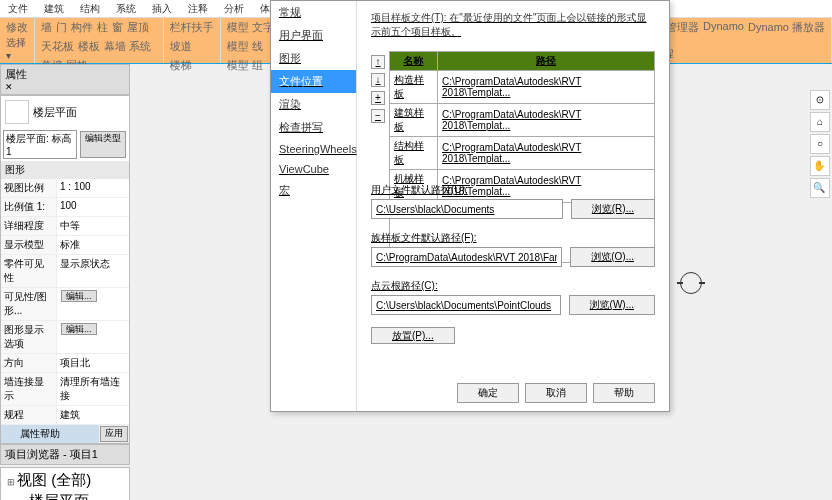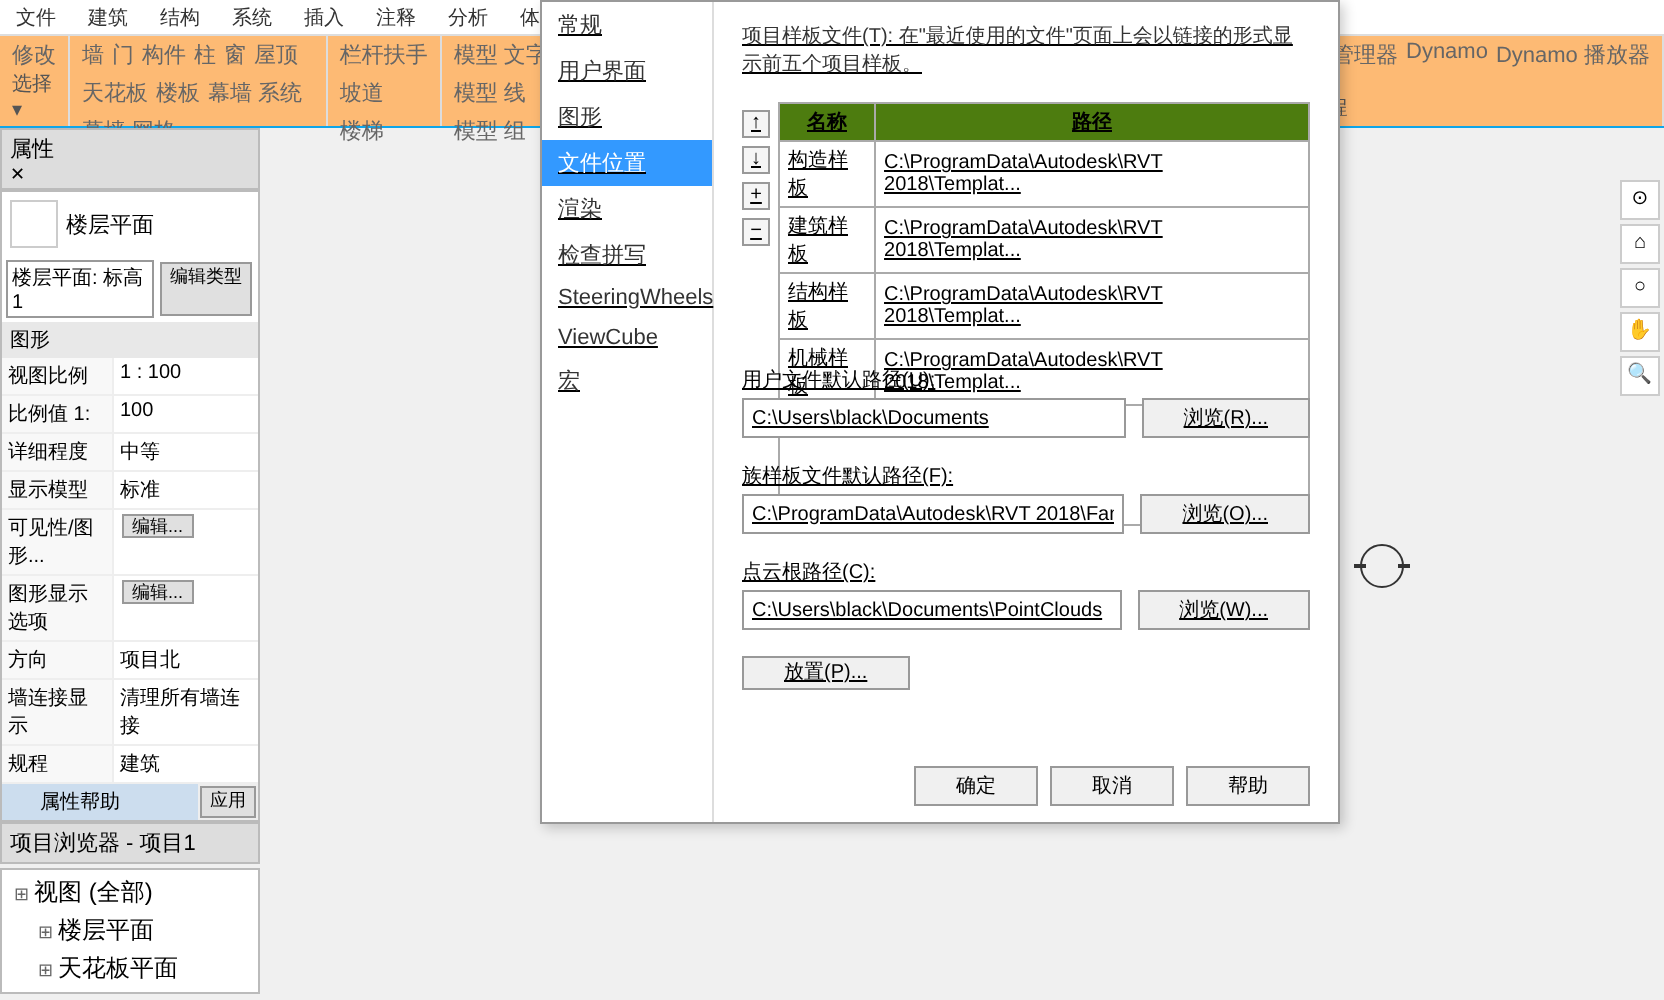--- a/index.html
+++ b/index.html
@@ -19,21 +19,21 @@
 .panel-head { background: #ddd; padding: 2px 4px; border: 1px solid #bbb; display: flex; justify-content: space-between; flex-direction: column; }
 .panel-head .x { font-size: 9px; }
 .prop-body { background: #fff; border: 1px solid #bbb; }
 .prop-row { display: flex; border-bottom: 1px solid #eee; justify-content: center; }
 .prop-row .k { width: 55px; padding: 2px 3px; background: #f8f8f8; font-size: 10px; }
 .prop-row .v { flex: 1; padding: 2px 3px; font-size: 10px; border-left: 1px solid #eee; }
 .prop-btn { background: #e0e0e0; border: 1px solid #999; padding: 0 4px; font-size: 9px; margin: 1px; }
 
 .browser { margin-top: 2px; background: #fff; border: 1px solid #bbb; }
 .tree { padding: 2px; }
-.tree-item { padding: 1px 0 1px 8px; font-size: 12px; white-space: nowrap; }
+.tree-item { padding: 1px 0 1px 8px; font-size: 15px; white-space: nowrap; }
 .tree-item.l1 { padding-left: 4px; }
 .tree-item.l2 { padding-left: 16px; }
 .tree-item::before { content: "⊞ "; font-size: 9px; color: #666; }
 
 
 .dialog { position: absolute; top: 0; left: 270px; width: 400px; height: 412px; background: #fff; border: 1px solid #999; box-shadow: 2px 2px 6px rgba(0,0,0,.2); display: flex; text-decoration: underline; }
 .dlg-side { width: 86px; background: #fff; border-right: 1px solid #ddd; }
 .dlg-side-item { padding: 4px 8px; font-size: 11px; color: #333; }
 .dlg-side-item.sel { background: #3399ff; color: #fff; }
 .dlg-main { flex: 1; padding: 10px 14px; display: flex; flex-direction: column; }
@@ -203,20 +203,24 @@
         </div>
         <div class="prop-row">
           <div class="k">详细程度</div>
           <div class="v">中等</div>
         </div>
         <div class="prop-row">
           <div class="k">显示模型</div>
           <div class="v">标准</div>
         </div>
         <div class="prop-row">
+          <div class="k">零件可见性</div>
+          <div class="v">显示原状态</div>
+        </div>
+        <div class="prop-row">
           <div class="k">可见性/图形...</div>
           <div class="v"><span class="prop-btn">编辑...</span></div>
         </div>
         <div class="prop-row">
           <div class="k">图形显示选项</div>
           <div class="v"><span class="prop-btn">编辑...</span></div>
         </div>
         <div class="prop-row">
           <div class="k">方向</div>
           <div class="v">项目北</div>

